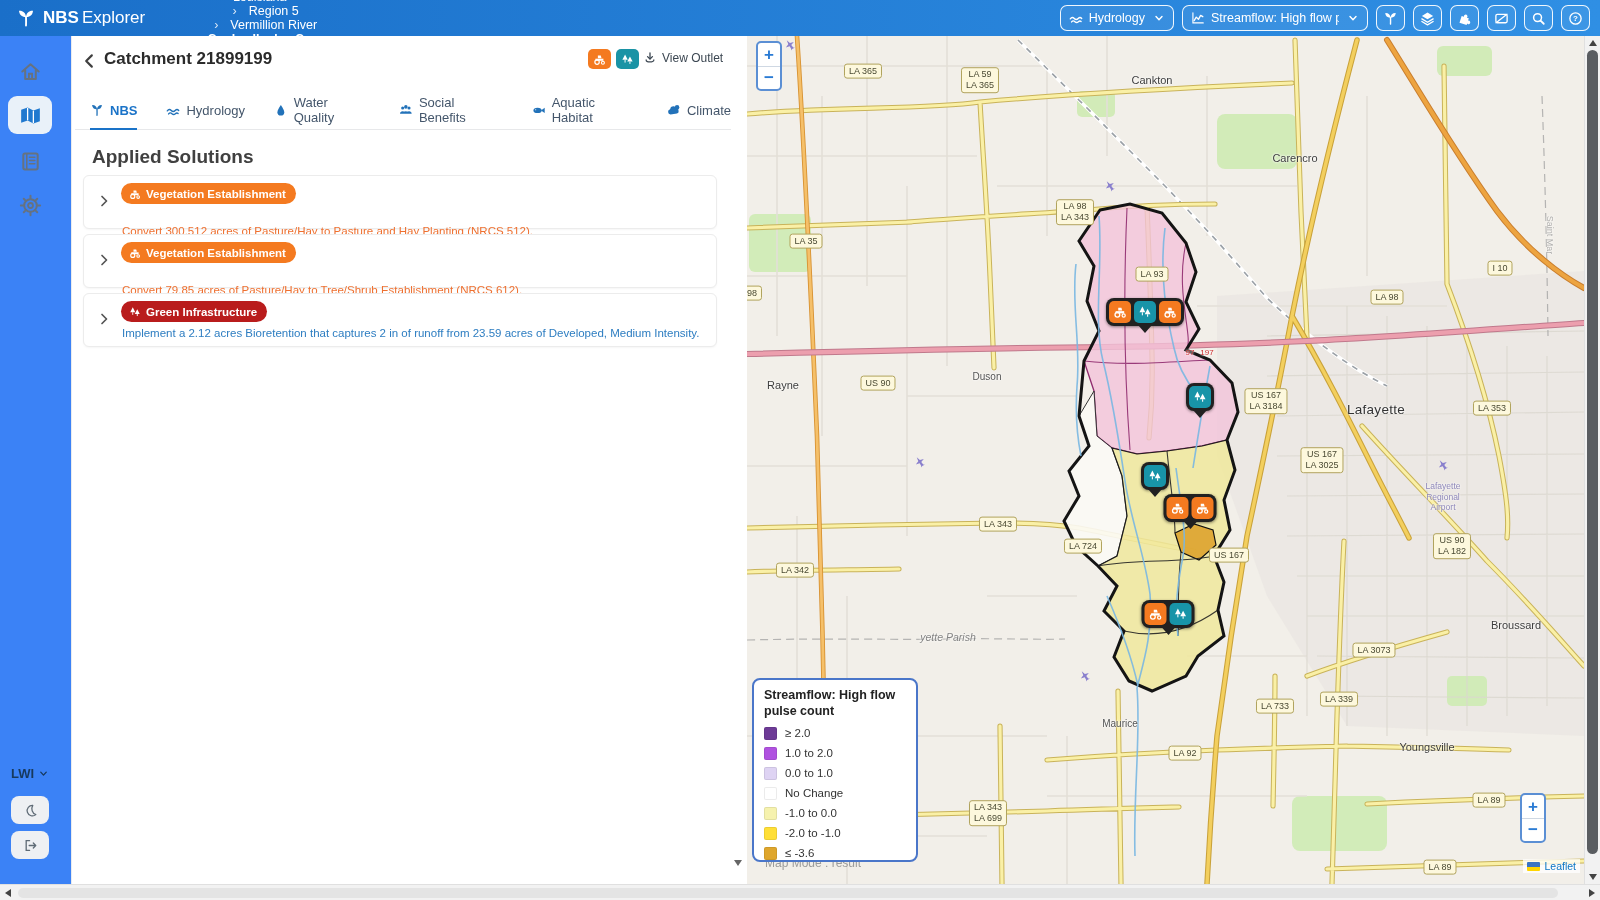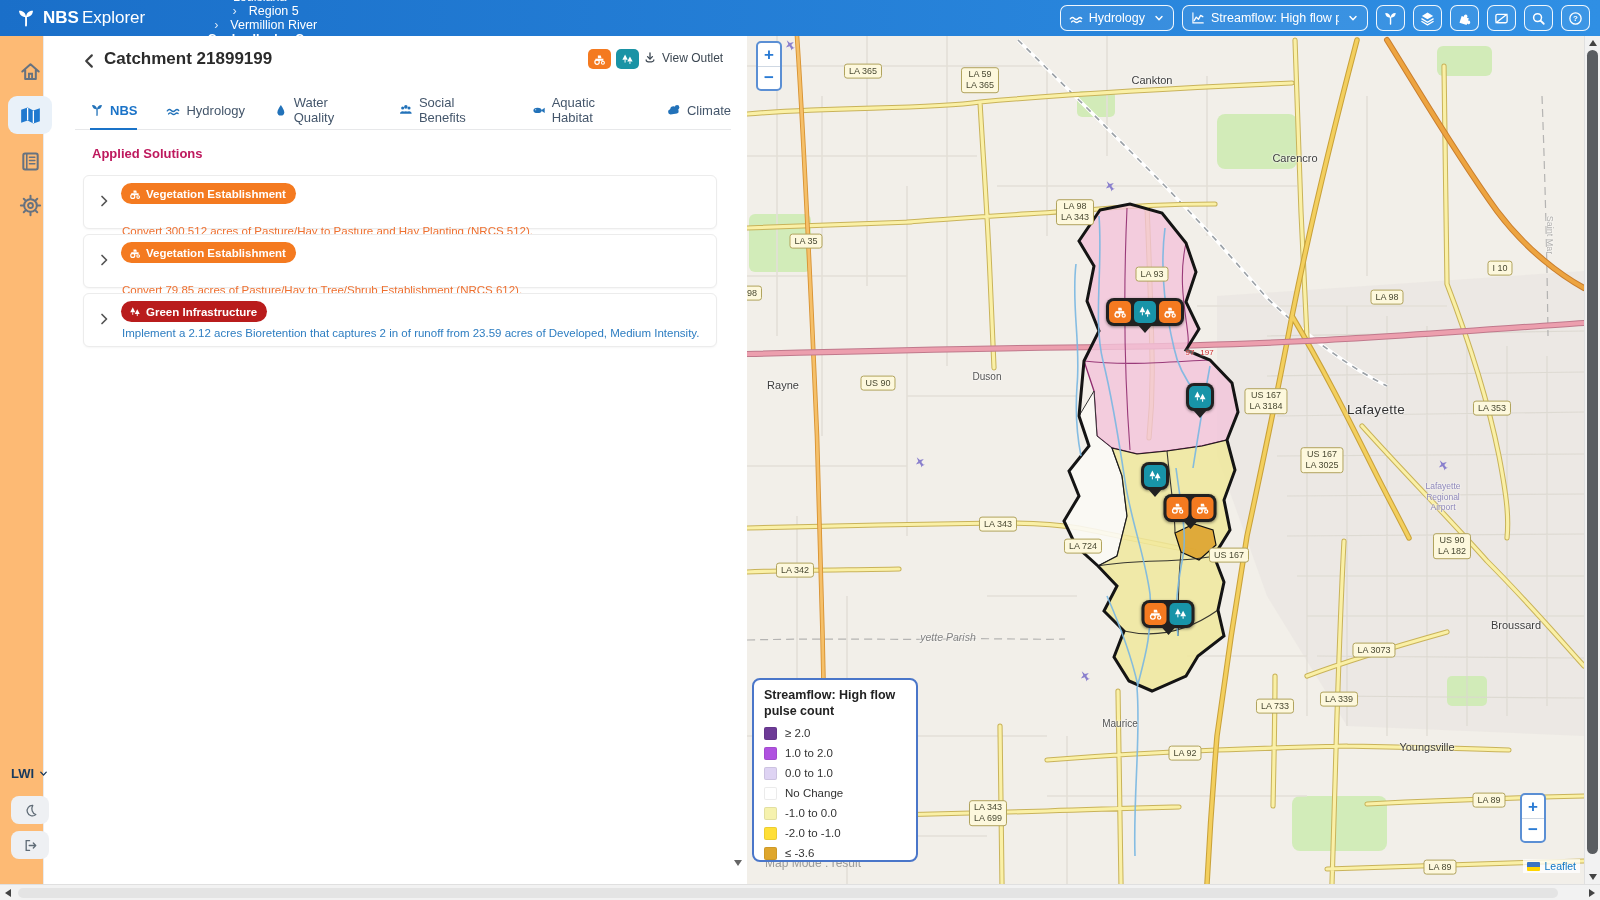--- a/index.html
+++ b/index.html
@@ -26,21 +26,21 @@
     padding:0 8px; font-size:12.5px; cursor:pointer; font-family:inherit; }
   .ns-icon { width:14px; height:14px; color:#fff; }
   .ns-chevron { width:12px; height:12px; color:#fff; margin-left:2px; }
   .ns-label { white-space:nowrap; }
   .nav-select.wide .ns-label { max-width:128px; overflow:hidden; text-overflow:clip; }
   .nav-btn { width:29px; height:26px; border:1.4px solid rgba(255,255,255,.92); border-radius:7px;
     background:rgba(255,255,255,.07); color:#fff; display:flex; align-items:center; justify-content:center; cursor:pointer; }
   .nav-btn svg { width:15px; height:15px; }
 
   
-  .sidebar { position:absolute; left:0; top:36px; width:44px; height:848px; background:#fdba74;
+  .sidebar { position:absolute; left:0; top:36px; width:72px; height:848px; background:#3b82f6;
     border-right:1px solid #e9ebee; z-index:40; }
   .side-icon { position:absolute; left:8px; width:44px; height:38px; border-radius:9px;
     display:flex; align-items:center; justify-content:center; color:#667280; cursor:pointer; }
   .side-icon svg { width:23px; height:23px; }
   .side-icon.active { background:#e9f1f9; color:#2079cf; }
   .si-1{top:16px} .si-2{top:60px} .si-3{top:106px} .si-4{top:150px}
   .lwi { position:absolute; left:0; top:730px; width:60px; text-align:center; color:#17395d;
     font-size:13px; font-weight:700; display:flex; align-items:center; justify-content:center; gap:4px; cursor:pointer; }
   .lwi svg { width:11px; height:11px; color:#17395d; }
   .side-btn { position:absolute; left:11px; width:38px; height:28px; border:none; background:#eef0f3;
@@ -61,21 +61,21 @@
   .mini-badge.teal { background:#1a93a5; }
   .view-outlet { position:absolute; left:583px; top:15px; display:flex; align-items:center; gap:5px;
     border:none; background:none; font-size:12px; color:#3c4752; cursor:pointer; font-family:inherit; }
   .view-outlet svg { width:14px; height:14px; color:#3c4752; }
   .tabs { position:absolute; left:15px; right:16px; top:56px; height:38px; border-bottom:1px solid #e7e8ea;
     display:flex; gap:29px; padding-left:15px; }
   .tab { display:flex; align-items:center; gap:6px; font-size:13px; color:#44566b; cursor:pointer;
     border-bottom:2.5px solid transparent; margin-bottom:-1px; }
   .tab svg { width:14px; height:14px; color:#2272b9; }
   .tab.active { color:#1a73c8; font-weight:700; border-bottom-color:#1a73c8; }
-  .section-title { position:absolute; left:32px; top:110px; font-size:13px; font-weight:700; color:#be185d; }
+  .section-title { position:absolute; left:32px; top:110px; font-size:19px; font-weight:700; color:#404040; }
   .cards { position:absolute; left:23px; top:139px; width:634px; display:flex; flex-direction:column; gap:5px; }
   .card { position:relative; height:54px; border:1px solid #ececec; border-radius:6px; background:#fff;
     box-shadow:0 1px 2px rgba(0,0,0,.04); cursor:pointer; }
   .card-chevron { position:absolute; left:12px; top:17px; width:20px; height:20px; color:#555; }
   .card-chevron svg { width:16px; height:16px; }
   .badge { position:absolute; left:37px; top:7px; height:21px; border-radius:11px; display:inline-flex;
     align-items:center; gap:5px; padding:0 10px 0 8px; color:#fff; font-size:11.5px; font-weight:700; white-space:nowrap; }
   .badge svg { width:12px; height:12px; }
   .card-desc { position:absolute; left:38px; top:33px; font-size:11.5px; white-space:nowrap; }
   .sol-vegetation .badge { background:#f47a20; }

